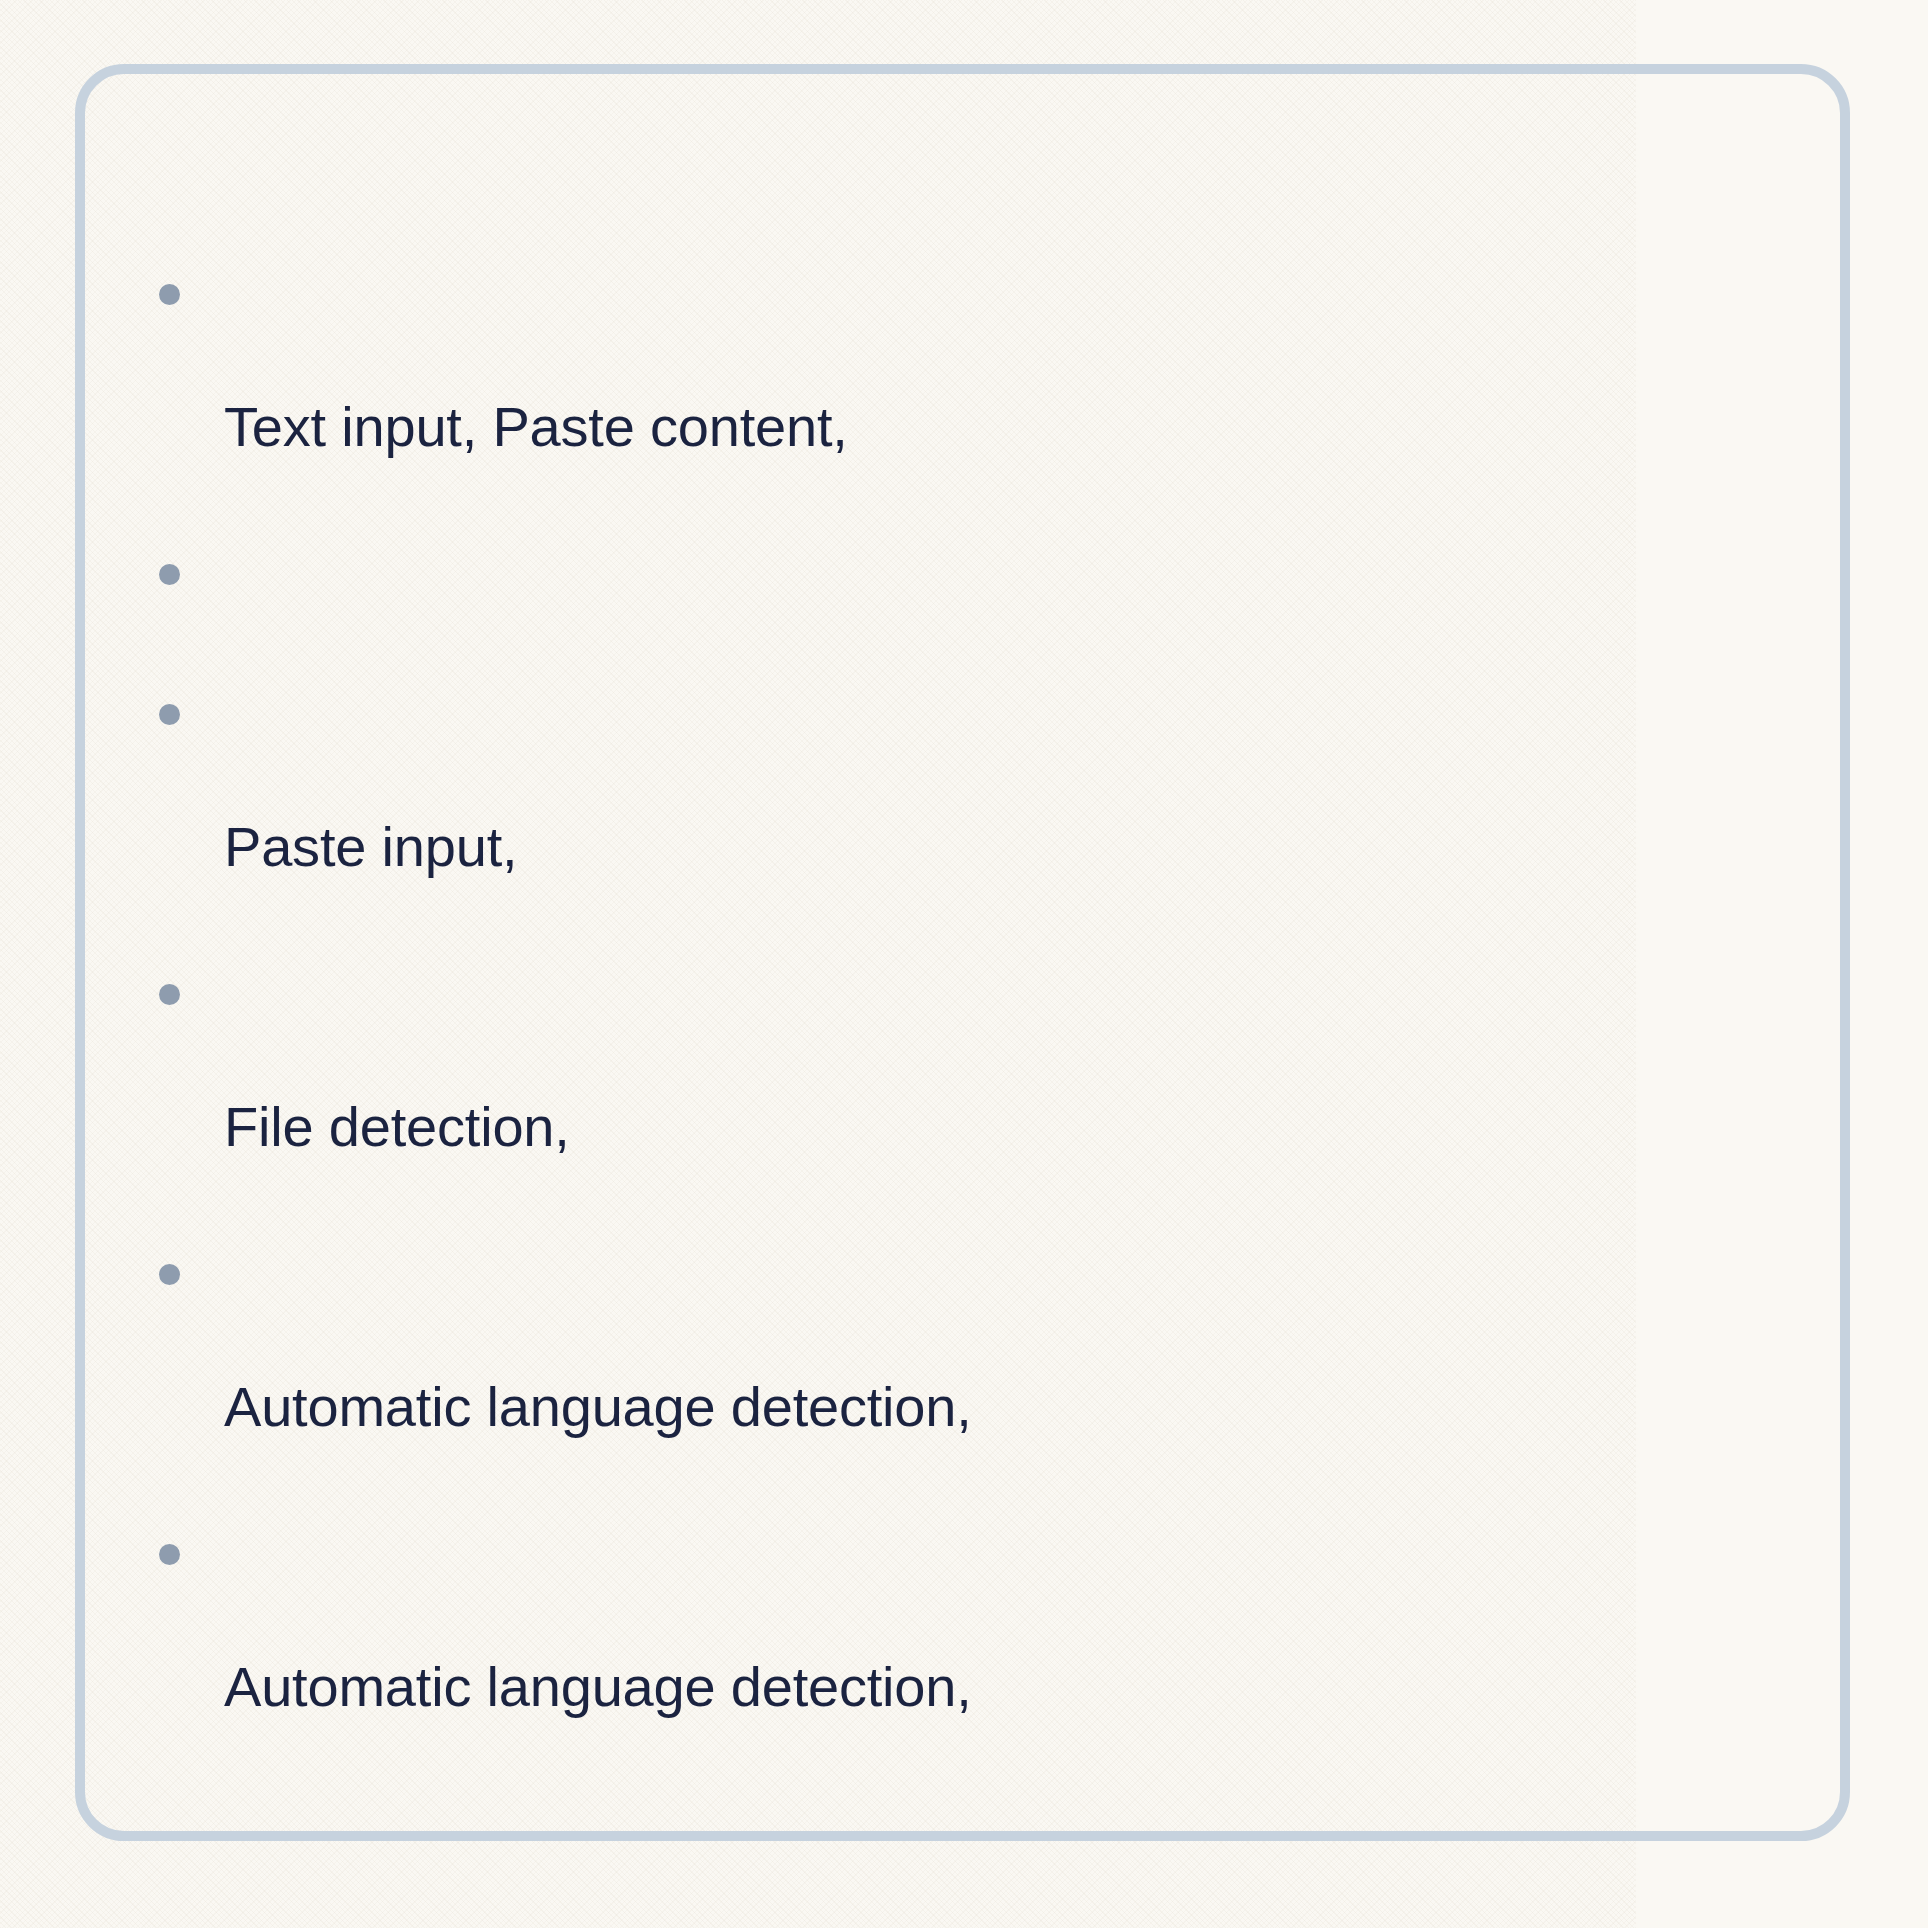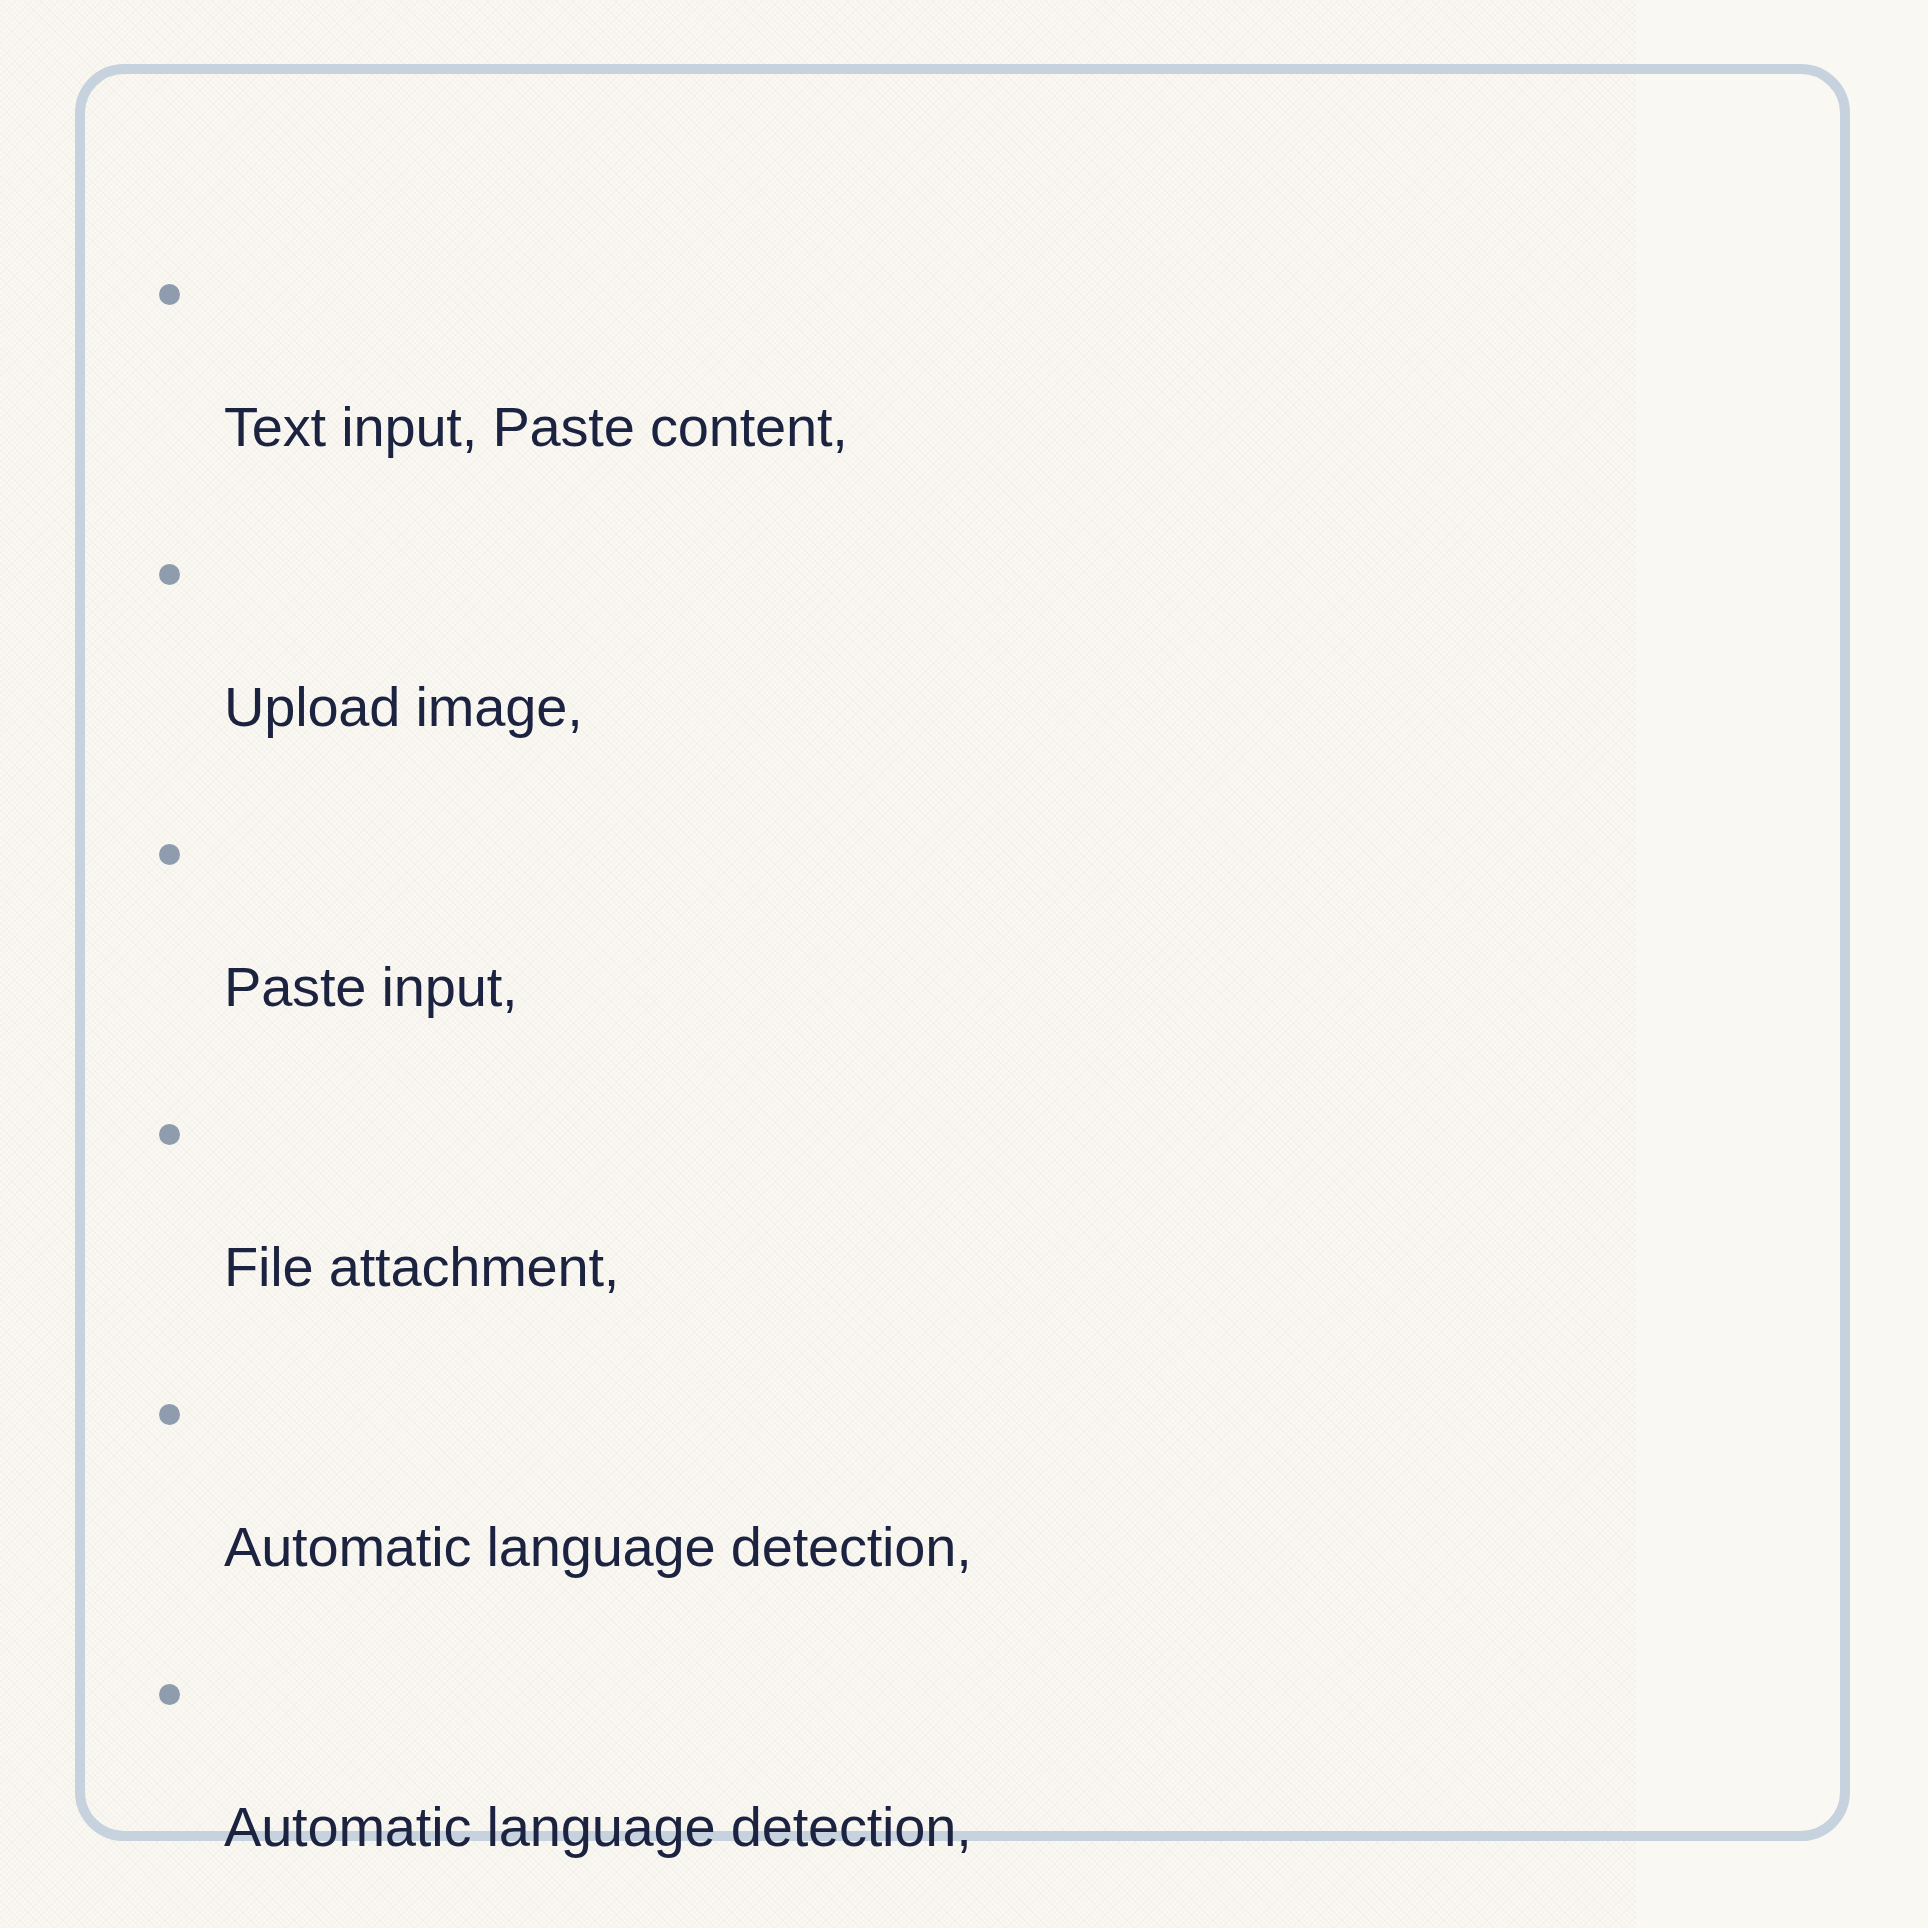--- a/index.html
+++ b/index.html
@@ -88,31 +88,30 @@
 
   <ul id="feature-list">
 
     <li class="list-item">
       <span class="bullet-dot"></span>
       <span class="item-text">Text input, Paste content,</span>
     </li>
 
     <li class="list-item">
       <span class="bullet-dot"></span>
-      <span class="item-text">Upload image,</span>
     </li>
 
     <li class="list-item">
       <span class="bullet-dot"></span>
       <span class="item-text">Paste input,</span>
     </li>
 
     <li class="list-item">
       <span class="bullet-dot"></span>
-      <span class="item-text">File attachment,</span>
+      <span class="item-text">File detection,</span>
     </li>
 
     <li class="list-item">
       <span class="bullet-dot"></span>
       <span class="item-text">Automatic language detection,</span>
     </li>
 
     <li class="list-item">
       <span class="bullet-dot"></span>
       <span class="item-text">Automatic language detection,</span>

